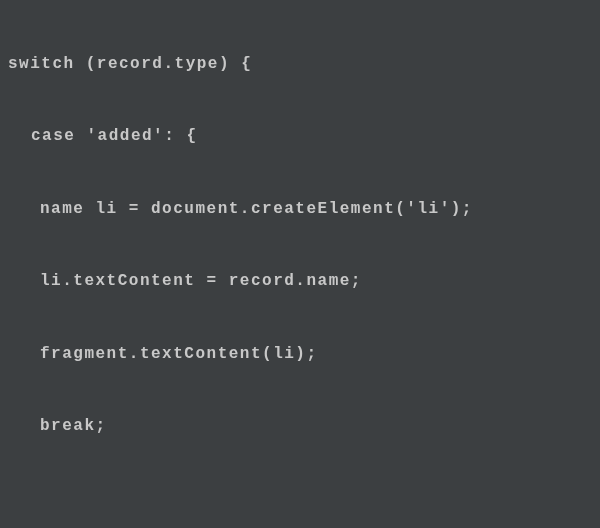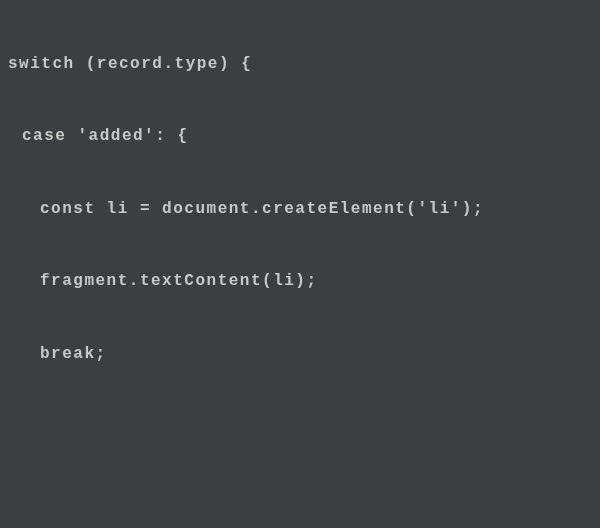--- a/index.html
+++ b/index.html
@@ -20,30 +20,31 @@
       padding-top: 10px;
     }
     .code-block {
       white-space: pre;
     }
     .line {
       line-height: 2.28;
       display: block;
     }
     .indent-0 { padding-left: 8px; }
-    .indent-1 { padding-left: 22px; }
+    .indent-1 { padding-left: 8px; margin-left: 23px; }
     .indent-2 { padding-left: 40px; }
   </style>
 </head>
 <body>
 
 <div class="code-block">
   <span class="line indent-0">switch (record.type) {</span>
   <span class="line indent-1">case 'added': {</span>
-  <span class="line indent-2">const li = document.createElement('li');</span>
+  <span class="line indent-2">name li = document.createElement('li');</span>
+  <span class="line indent-2">li.textContent = record.name;</span>
   <span class="line indent-2">fragment.textContent(li);</span>
   <span class="line indent-2">break;</span>
   
   
   
   
   
   
 </div>
 

